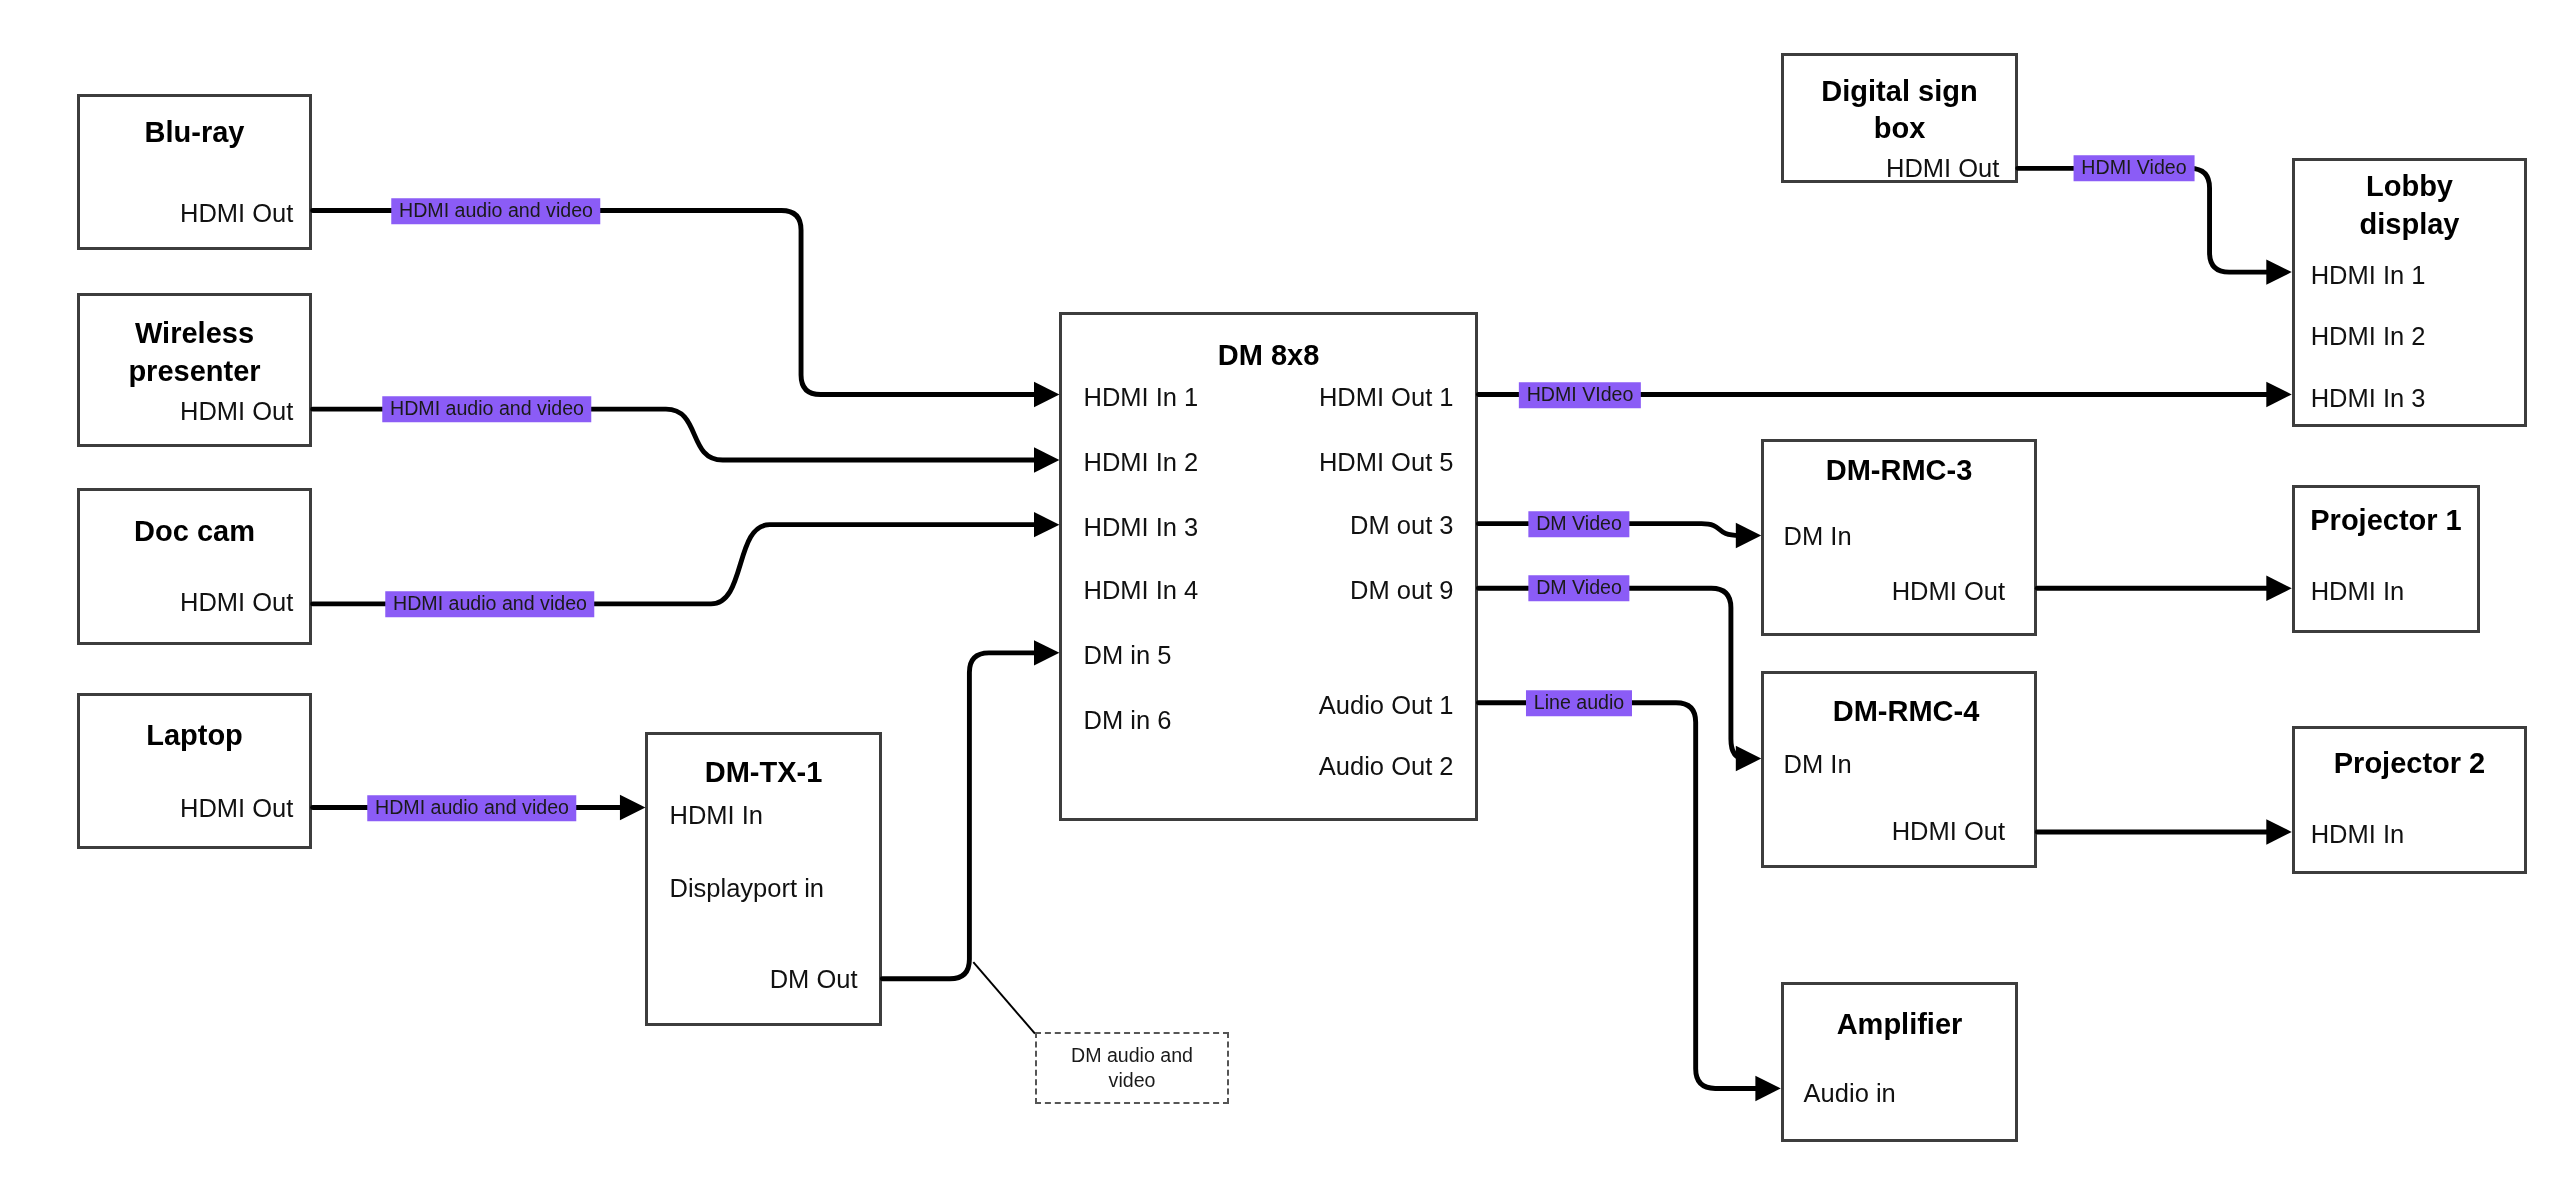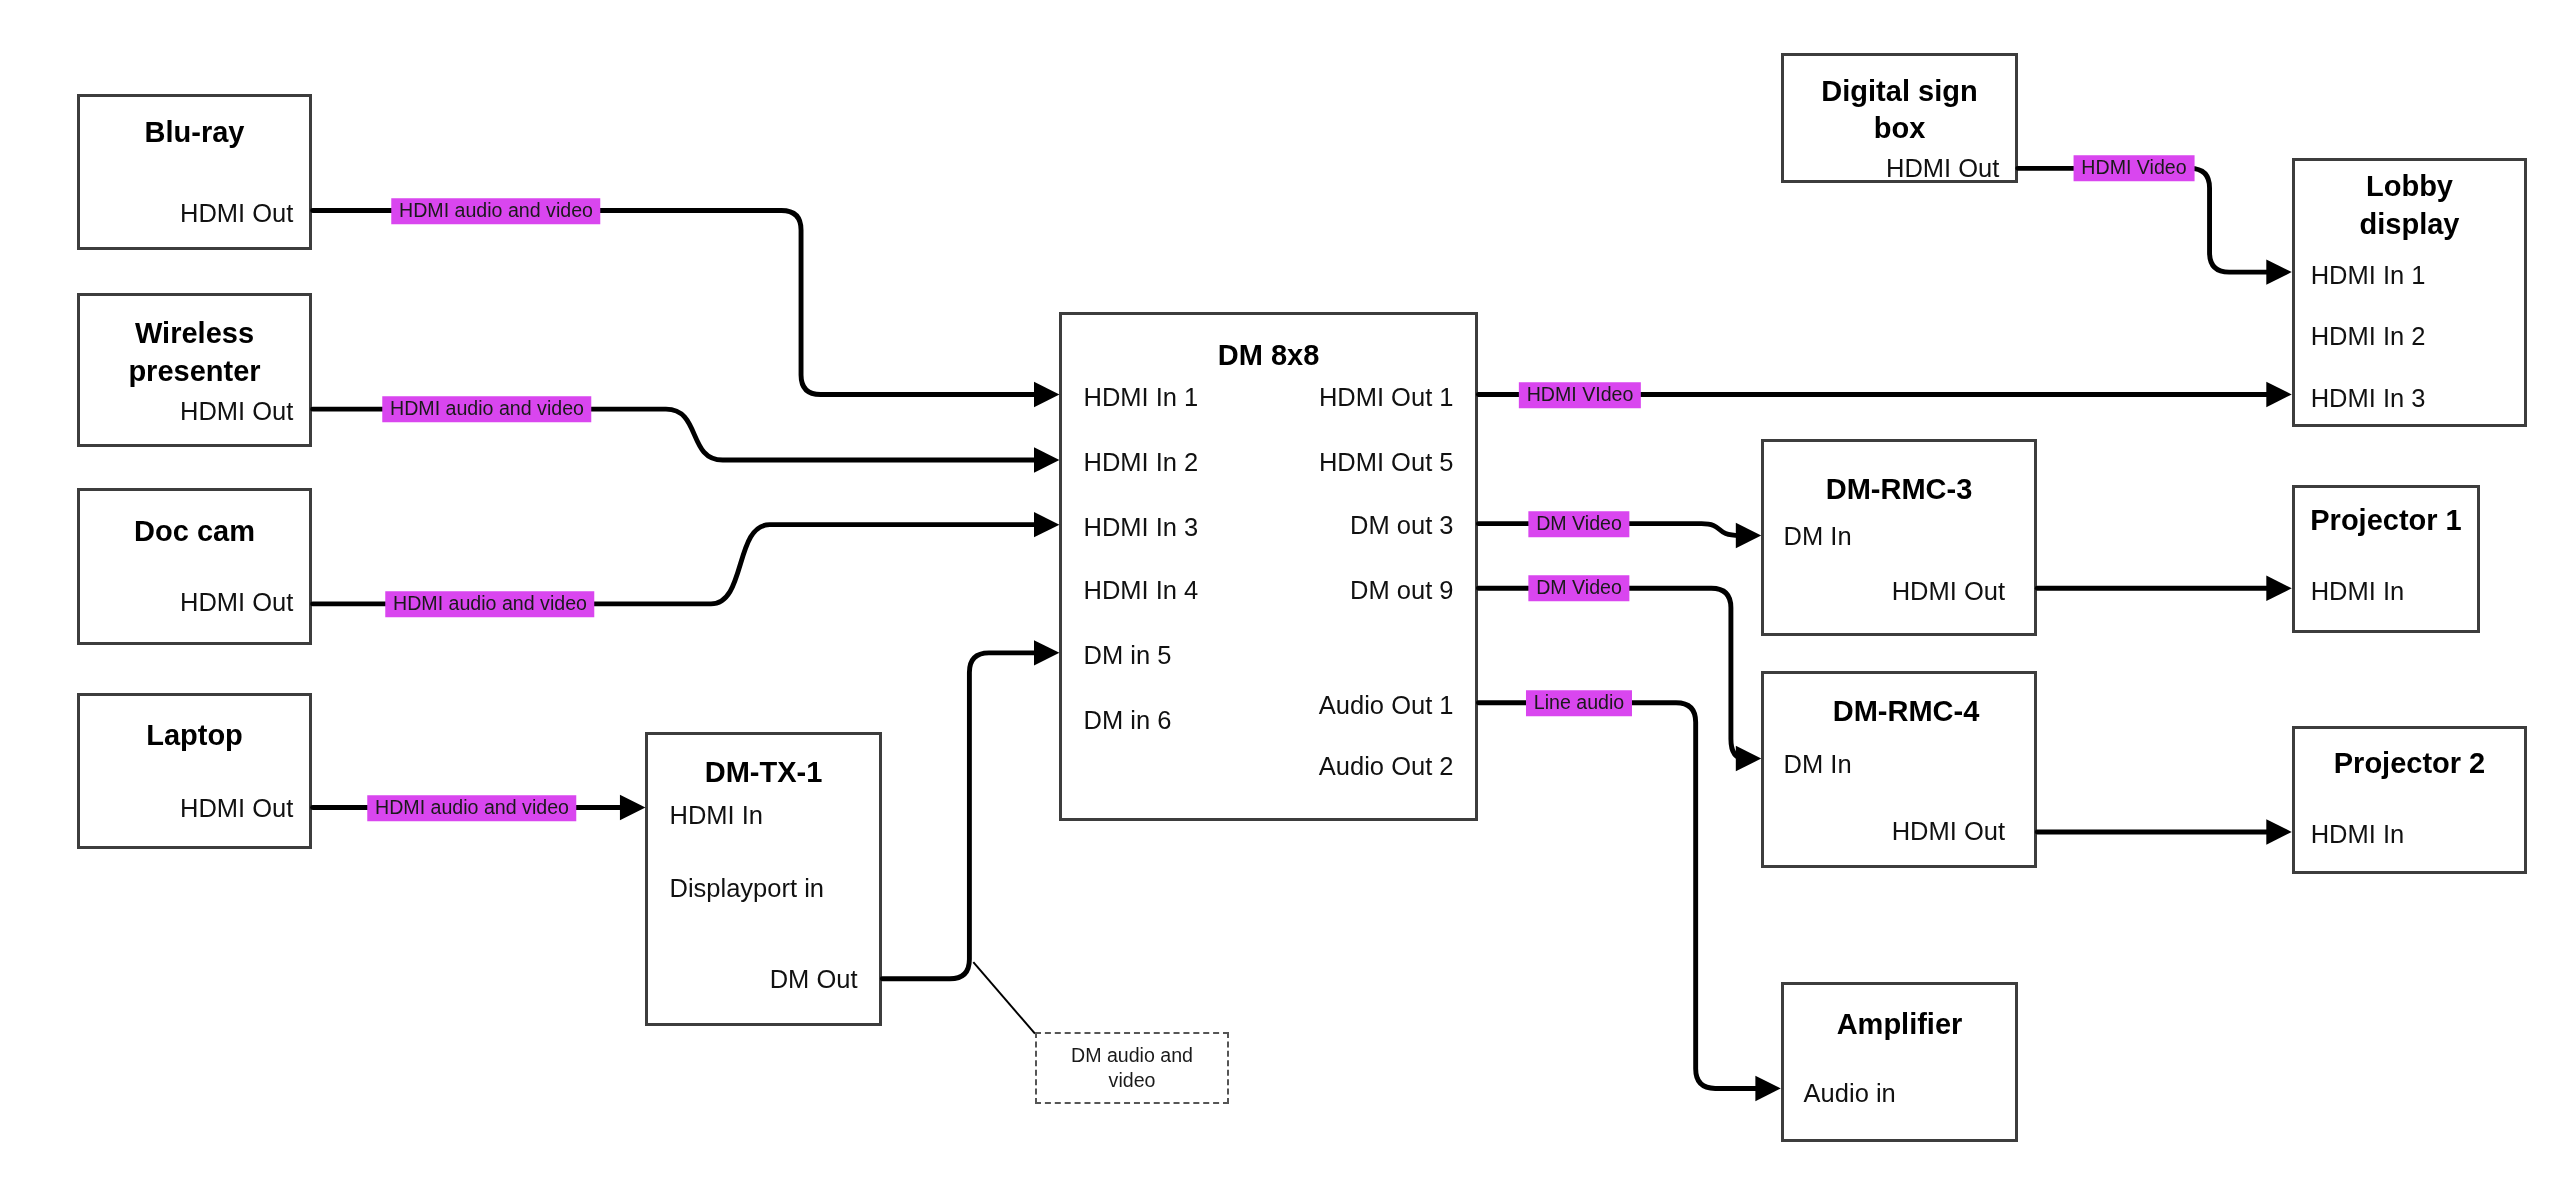--- a/index.html
+++ b/index.html
@@ -16,21 +16,21 @@
     white-space:pre-line;color:#000;
   }
   .port{
     position:absolute;font-size:25.5px;height:33px;line-height:33px;
     color:#111;white-space:nowrap;
   }
   .port.left{left:21.5px;text-align:left;}
   .port.right{right:21.5px;text-align:right;}
   #wires{position:absolute;left:0;top:0;pointer-events:none;}
   .wlabel{
-    position:absolute;transform:translate(-50%,-50%);background:#d946ef;
+    position:absolute;transform:translate(-50%,-50%);background:#8b5cf6;
     font-size:19.6px;line-height:25.5px;padding:0 7.8px;white-space:nowrap;color:#1a1a1a;
   }
   .callout{
     position:absolute;border:2px dashed #555;background:#ffffff;
     font-size:19.6px;line-height:25.5px;text-align:center;white-space:pre-line;
     box-sizing:border-box;padding-top:8.8px;color:#1a1a1a;
   }
 </style>
 </head>
 <body>
@@ -89,21 +89,21 @@
 
   <div class="node" style="left:2292px;top:158px;width:235px;height:269px;">
     <div class="title" style="padding-top:6px;">Lobby
 display</div>
     <div class="port left" style="top:98px;left:15.7px;">HDMI In 1</div>
     <div class="port left" style="top:159px;left:15.7px;">HDMI In 2</div>
     <div class="port left" style="top:221px;left:15.7px;">HDMI In 3</div>
   </div>
 
   <div class="node" style="left:1761px;top:439px;width:276px;height:197px;">
-    <div class="title" style="padding-top:28px;">DM-RMC-3</div>
+    <div class="title" style="padding-top:9px;">DM-RMC-3</div>
     <div class="port left" style="top:78px;left:19.6px;">DM In</div>
     <div class="port right" style="top:133px;right:29px;">HDMI Out</div>
   </div>
 
   <div class="node" style="left:2292px;top:485px;width:188px;height:148px;">
     <div class="title" style="padding-top:12.7px;">Projector 1</div>
     <div class="port left" style="top:87px;left:15.7px;">HDMI In</div>
   </div>
 
   <div class="node" style="left:1761px;top:671px;width:276px;height:197px;">

